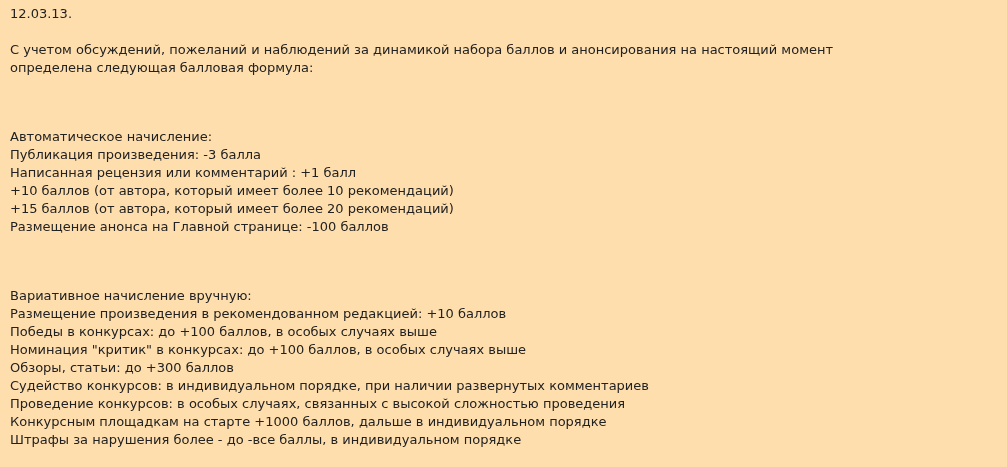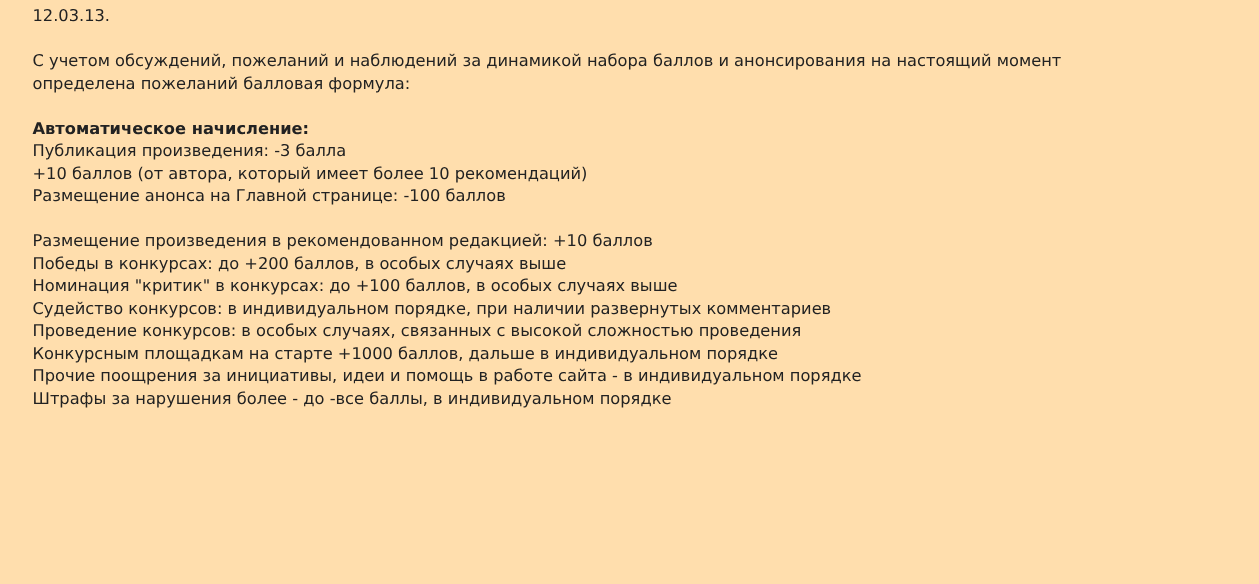--- a/index.html
+++ b/index.html
@@ -15,56 +15,60 @@
     width: 1007px;
     height: 467px;
     background: var(--bg);
     color: var(--fg);
     font-family: "DejaVu Sans", "Liberation Sans", sans-serif;
     font-size: 13px;
     line-height: 18px;
     overflow: hidden;
   }
   .doc {
-    padding: 5px 10px 0 26px;
+    padding: 5px 10px 0 10px;
   }
   .line {
     min-height: 18px;
     white-space: nowrap;
   }
   .line.heading {
-    font-weight: bold;
+    font-weight: normal;
+    margin-top: 33px;
   }
   .spacer {
     height: 18px;
   }
 </style>
 </head>
 <body>
 
 <div class="doc">
 
   <div class="line">12.03.13.</div>
 
   <div class="spacer"></div>
 
   <div class="line">С учетом обсуждений, пожеланий и наблюдений за динамикой набора баллов и анонсирования на настоящий момент</div>
-  <div class="line">определена пожеланий балловая формула:</div>
+  <div class="line">определена следующая балловая формула:</div>
 
   <div class="spacer"></div>
 
   <div class="line heading">Автоматическое начисление:</div>
   <div class="line">Публикация произведения: -3 балла</div>
+  <div class="line">Написанная рецензия или комментарий : +1 балл</div>
   <div class="line">+10 баллов (от автора, который имеет более 10 рекомендаций)</div>
+  <div class="line">+15 баллов (от автора, который имеет более 20 рекомендаций)</div>
   <div class="line">Размещение анонса на Главной странице: -100 баллов</div>
 
   <div class="spacer"></div>
 
+  <div class="line heading">Вариативное начисление вручную:</div>
   <div class="line">Размещение произведения в рекомендованном редакцией: +10 баллов</div>
-  <div class="line">Победы в конкурсах: до +200 баллов, в особых случаях выше</div>
+  <div class="line">Победы в конкурсах: до +100 баллов, в особых случаях выше</div>
   <div class="line">Номинация "критик" в конкурсах: до +100 баллов, в особых случаях выше</div>
+  <div class="line">Обзоры, статьи: до +300 баллов</div>
   <div class="line">Судейство конкурсов: в индивидуальном порядке, при наличии развернутых комментариев</div>
   <div class="line">Проведение конкурсов: в особых случаях, связанных с высокой сложностью проведения</div>
   <div class="line">Конкурсным площадкам на старте +1000 баллов, дальше в индивидуальном порядке</div>
-  <div class="line">Прочие поощрения за инициативы, идеи и помощь в работе сайта - в индивидуальном порядке</div>
   <div class="line">Штрафы за нарушения более - до -все баллы, в индивидуальном порядке</div>
 
 </div>
 
 </body></html>

